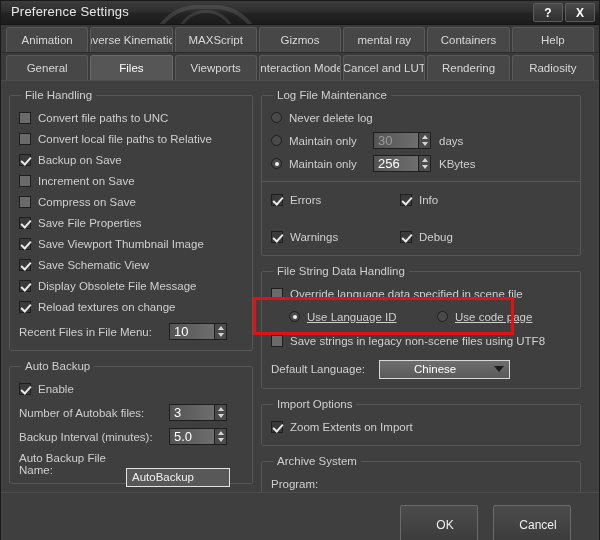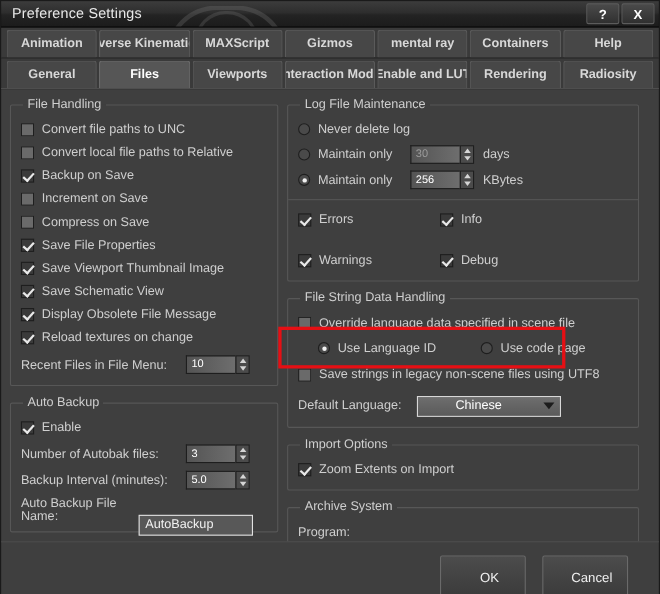--- a/index.html
+++ b/index.html
@@ -5,21 +5,21 @@
   * { box-sizing: border-box; margin: 0; padding: 0; }
   html, body {
     width: 600px; height: 540px;
     background: #3e3e3e;
     font-family: "Liberation Sans", sans-serif;
     overflow: hidden;
   }
   #app {
     position: relative;
     width: 600px; height: 540px;
-    background: #000000;
+    background: #4d7c0f;
     border: 1px solid #1a1a1a;
   }
 
   
   .titlebar {
     position: relative;
     height: 24px;
     background: linear-gradient(to bottom, #3c3c3c 0%, #2e2e2e 45%, #232323 55%, #1c1c1c 100%);
     border-bottom: 1px solid #151515;
     overflow: hidden;
@@ -67,21 +67,20 @@
     cursor: pointer;
   }
 
   
   .tabrow {
     display: flex;
     padding: 0 4px;
     height: 28px;
     background: #3a3a3a;
     border-bottom: 1px solid #2b2b2b;
-    font-weight: bold;
   }
   .tabrow.row2 { border-bottom: 1px solid #4e4e4e; }
   .tab {
     flex: 1;
     margin: 2px 1px 0 1px;
     background: #474747;
     border: 1px solid #5a5a5a;
     border-bottom: none;
     border-radius: 3px 3px 0 0;
     color: #d8d8d8;
@@ -182,21 +181,21 @@
     align-items: stretch;
     height: 17px;
     cursor: text;
   }
   .spin .val {
     width: 45px;
     background: linear-gradient(to right,#545454,#6e6e6e);
     border: 1px solid #1e1e1e;
     border-right: none;
     color: #ffffff;
-    font-size: 10px;
+    font-size: 13px;
     padding: 0 0 0 4px;
     line-height: 15px;
   }
   .spin .val.dim { color: #9b9b9b; }
   .spin .arrows {
     width: 13px;
     background: #4b4b4b;
     border: 1px solid #1e1e1e;
     display: flex;
     flex-direction: column;
@@ -317,21 +316,21 @@
     <div class="tab">mental ray</div>
     <div class="tab">Containers</div>
     <div class="tab">Help</div>
   </div>
 
   <div class="tabrow row2">
     <div class="tab">General</div>
     <div class="tab sel">Files</div>
     <div class="tab">Viewports</div>
     <div class="tab">Interaction Mode</div>
-    <div class="tab">Enable and LUT</div>
+    <div class="tab">Cancel and LUT</div>
     <div class="tab">Rendering</div>
     <div class="tab">Radiosity</div>
   </div>
 
   <div class="content">
 
     <div class="col left">
 
       <fieldset class="grp">
         <legend>File Handling</legend>
@@ -479,21 +478,21 @@
       </fieldset>
 
       <fieldset class="grp">
         <legend>File String Data Handling</legend>
 
         <div class="row">
           <span class="cb"></span>
           <span class="lbl">Override language data specified in scene file</span>
         </div>
 
-        <div class="row" style="padding-left:18px;margin-top:2px;">
+        <div class="row" style="padding-left:18px;margin-top:2px;text-decoration:underline;">
           <span class="rb on"></span>
           <span class="lbl" style="width:130px;">Use Language ID</span>
           <span class="rb"></span>
           <span class="lbl">Use code page</span>
         </div>
 
         <div class="row" style="margin-top:3px;">
           <span class="cb"></span>
           <span class="lbl">Save strings in legacy non-scene files using UTF8</span>
         </div>

